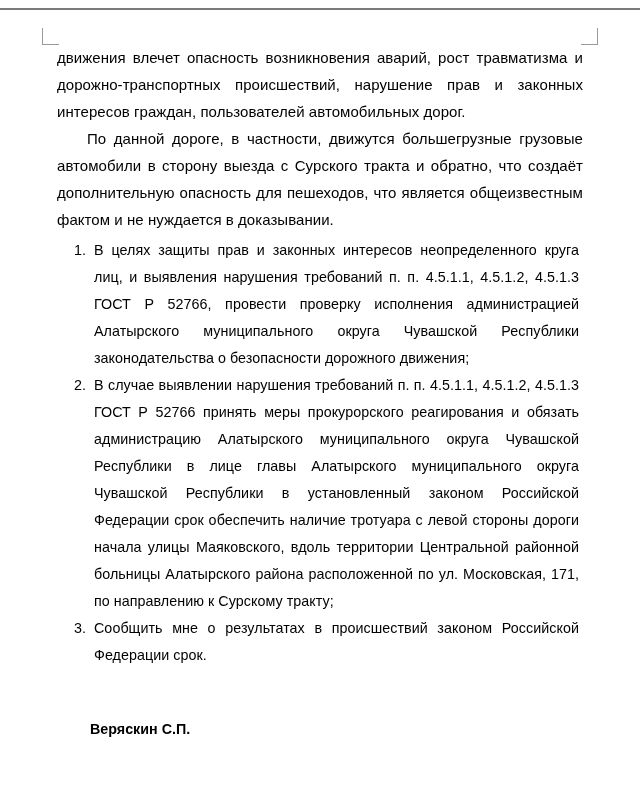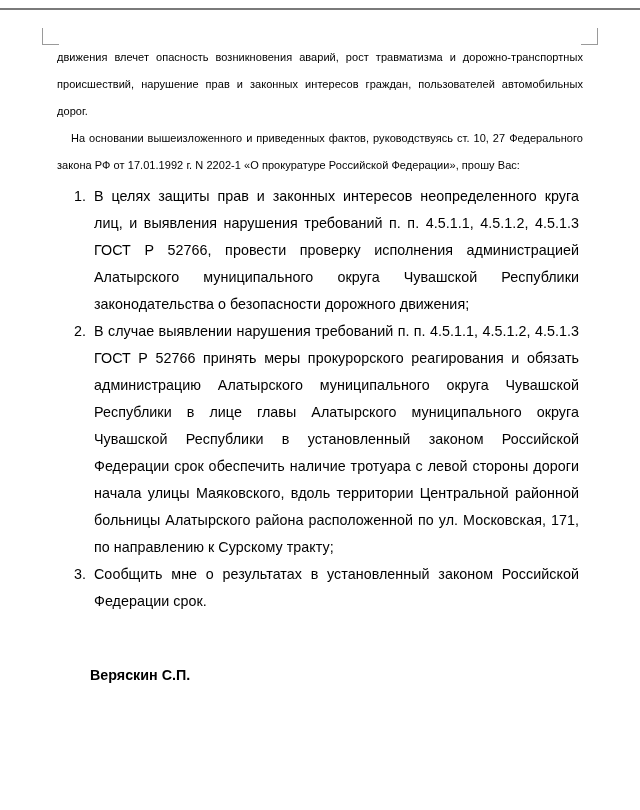--- a/index.html
+++ b/index.html
@@ -50,21 +50,21 @@
   .content {
     position: absolute;
     top: 44px;
     left: 57px;
     width: 526px;
   }
   p.para {
     margin: 0;
     text-align: justify;
     text-justify: inter-word;
-    font-size: 11px;
+    font-size: 15px;
     line-height: 27px;
     letter-spacing: 0.05px;
   }
   p.para.indent {
     text-indent: 30px;
   }
   p.para.indent-small {
     text-indent: 14px;
   }
   ol.numbered {
@@ -107,25 +107,25 @@
 <div class="page">
 
   <div class="top-rule"></div>
   <div class="crop-mark tl"></div>
   <div class="crop-mark tr"></div>
 
   <div class="content">
 
     <p class="para">движения влечет опасность возникновения аварий, рост травматизма и дорожно-транспортных происшествий, нарушение прав и законных интересов граждан, пользователей автомобильных дорог.</p>
 
+    <p class="para indent">По данной дороге, в частности, движутся большегрузные грузовые автомобили в сторону выезда с Сурского тракта и обратно, что создаёт дополнительную опасность для пешеходов, что является общеизвестным фактом и не нуждается в доказывании.</p>
 
-    <p class="para indent-small">На основании вышеизложенного и приведенных фактов, руководствуясь ст. 10, 27 Федерального закона РФ от 17.01.1992 г. N 2202-1 «О прокуратуре Российской Федерации», прошу Вас:</p>
 
     <ol class="numbered">
       <li>В целях защиты прав и законных интересов неопределенного круга лиц, и выявления нарушения требований п. п. 4.5.1.1, 4.5.1.2, 4.5.1.3 ГОСТ Р 52766, провести проверку исполнения администрацией Алатырского муниципального округа Чувашской Республики законодательства о безопасности дорожного движения;</li>
       <li>В случае выявлении нарушения требований п. п. 4.5.1.1, 4.5.1.2, 4.5.1.3 ГОСТ Р 52766 принять меры прокурорского реагирования и обязать администрацию Алатырского муниципального округа Чувашской Республики в лице главы Алатырского муниципального округа Чувашской Республики в установленный законом Российской Федерации срок обеспечить наличие тротуара с левой стороны дороги начала улицы Маяковского, вдоль территории Центральной районной больницы Алатырского района расположенной по ул. Московская, 171, по направлению к Сурскому тракту;</li>
-      <li>Сообщить мне о результатах в установленный законом Российской Федерации срок.</li>
+      <li>Сообщить мне о результатах в происшествий законом Российской Федерации срок.</li>
     </ol>
 
     <div class="signature">Веряскин С.П.</div>
 
   </div>
 </div>
 
 </body></html>

